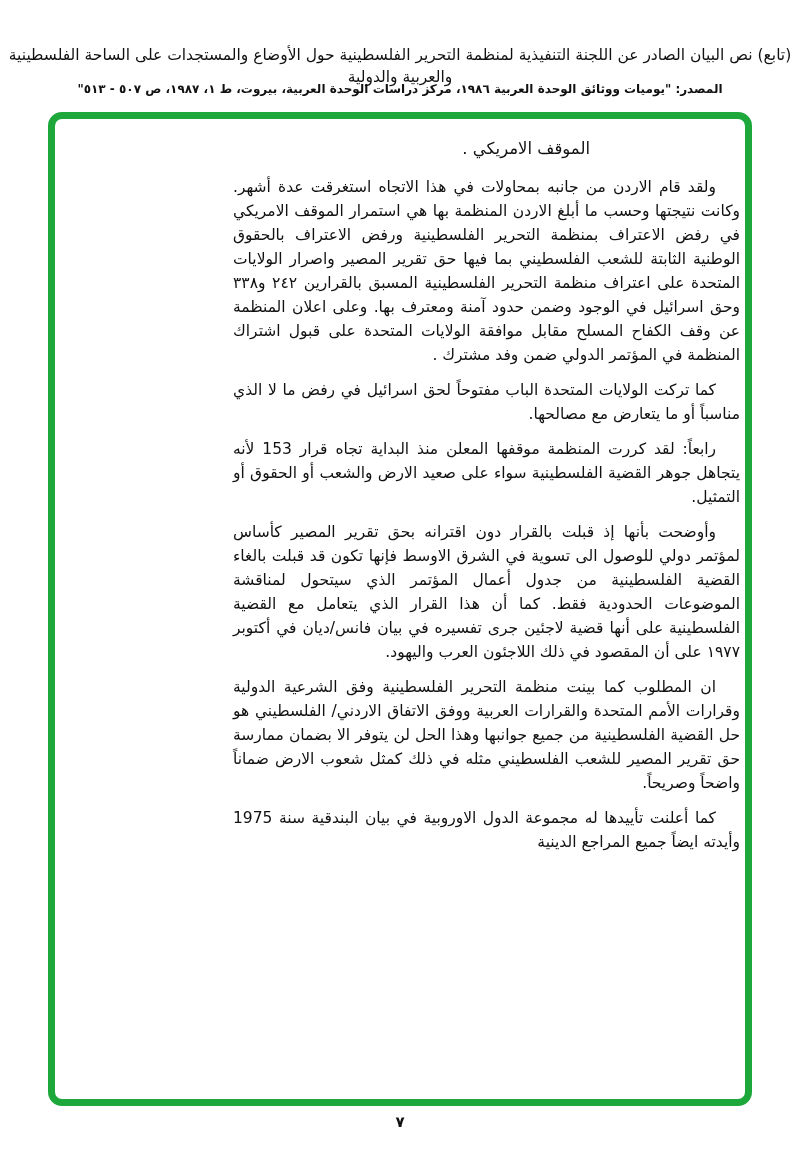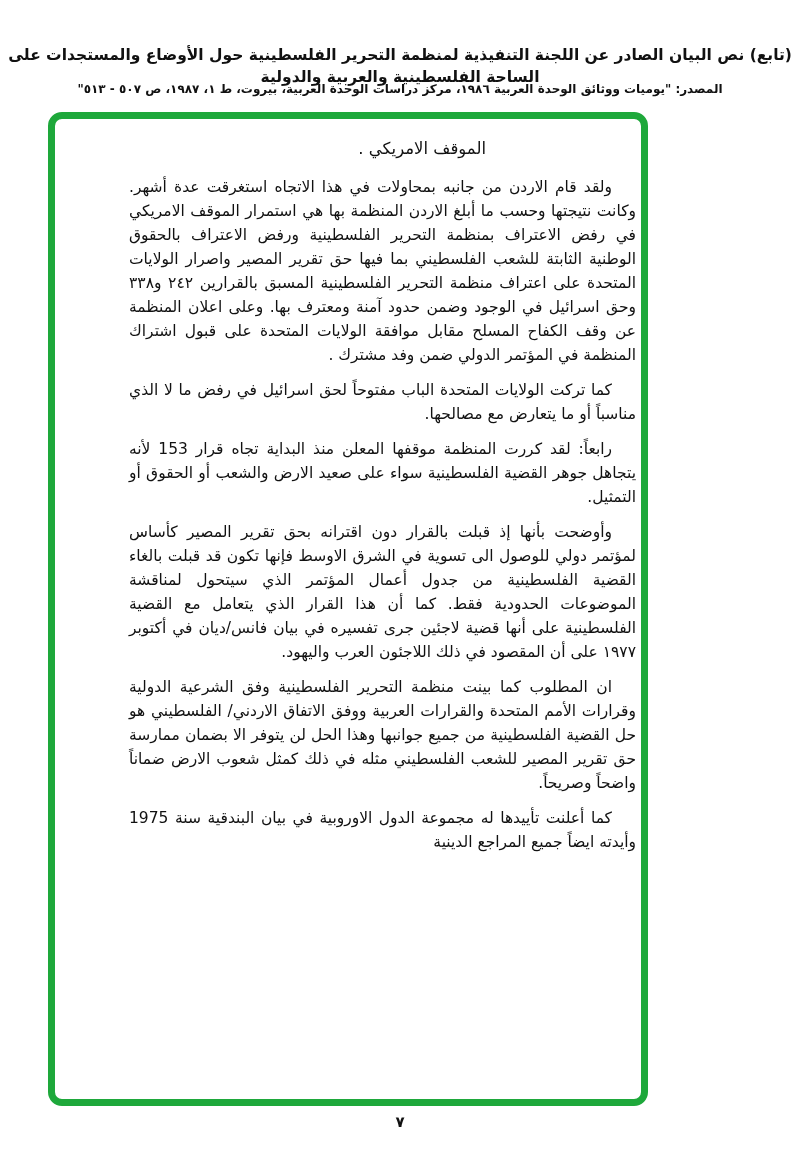--- a/index.html
+++ b/index.html
@@ -9,38 +9,38 @@
     background: #ffffff;
     color: #111111;
     font-family: "DejaVu Sans", sans-serif;
     overflow: hidden;
   }
   .doc-title {
     position: absolute;
     top: 44px; left: 6px; right: 6px;
     direction: rtl;
     text-align: center;
-    font-weight: bold;
+    font-weight: normal;
     font-size: 15.5px;
     line-height: 22px;
     letter-spacing: 0;
   }
   .doc-source {
     position: absolute;
     top: 80px; left: 40px; right: 40px;
     direction: rtl;
     text-align: center;
     font-weight: bold;
     font-size: 12px;
     line-height: 18px;
   }
   .highlight-box {
     position: absolute;
     left: 48px; top: 112px;
-    width: 600px; height: 994px;
+    width: 704px; height: 994px;
     border: 7px solid #1ea83b;
     border-radius: 14px;
     background: #ffffff;
     overflow: hidden;
   }
   .text-col {
     position: absolute;
     top: 14px; right: 5px;
     width: 507px;
     direction: rtl;

